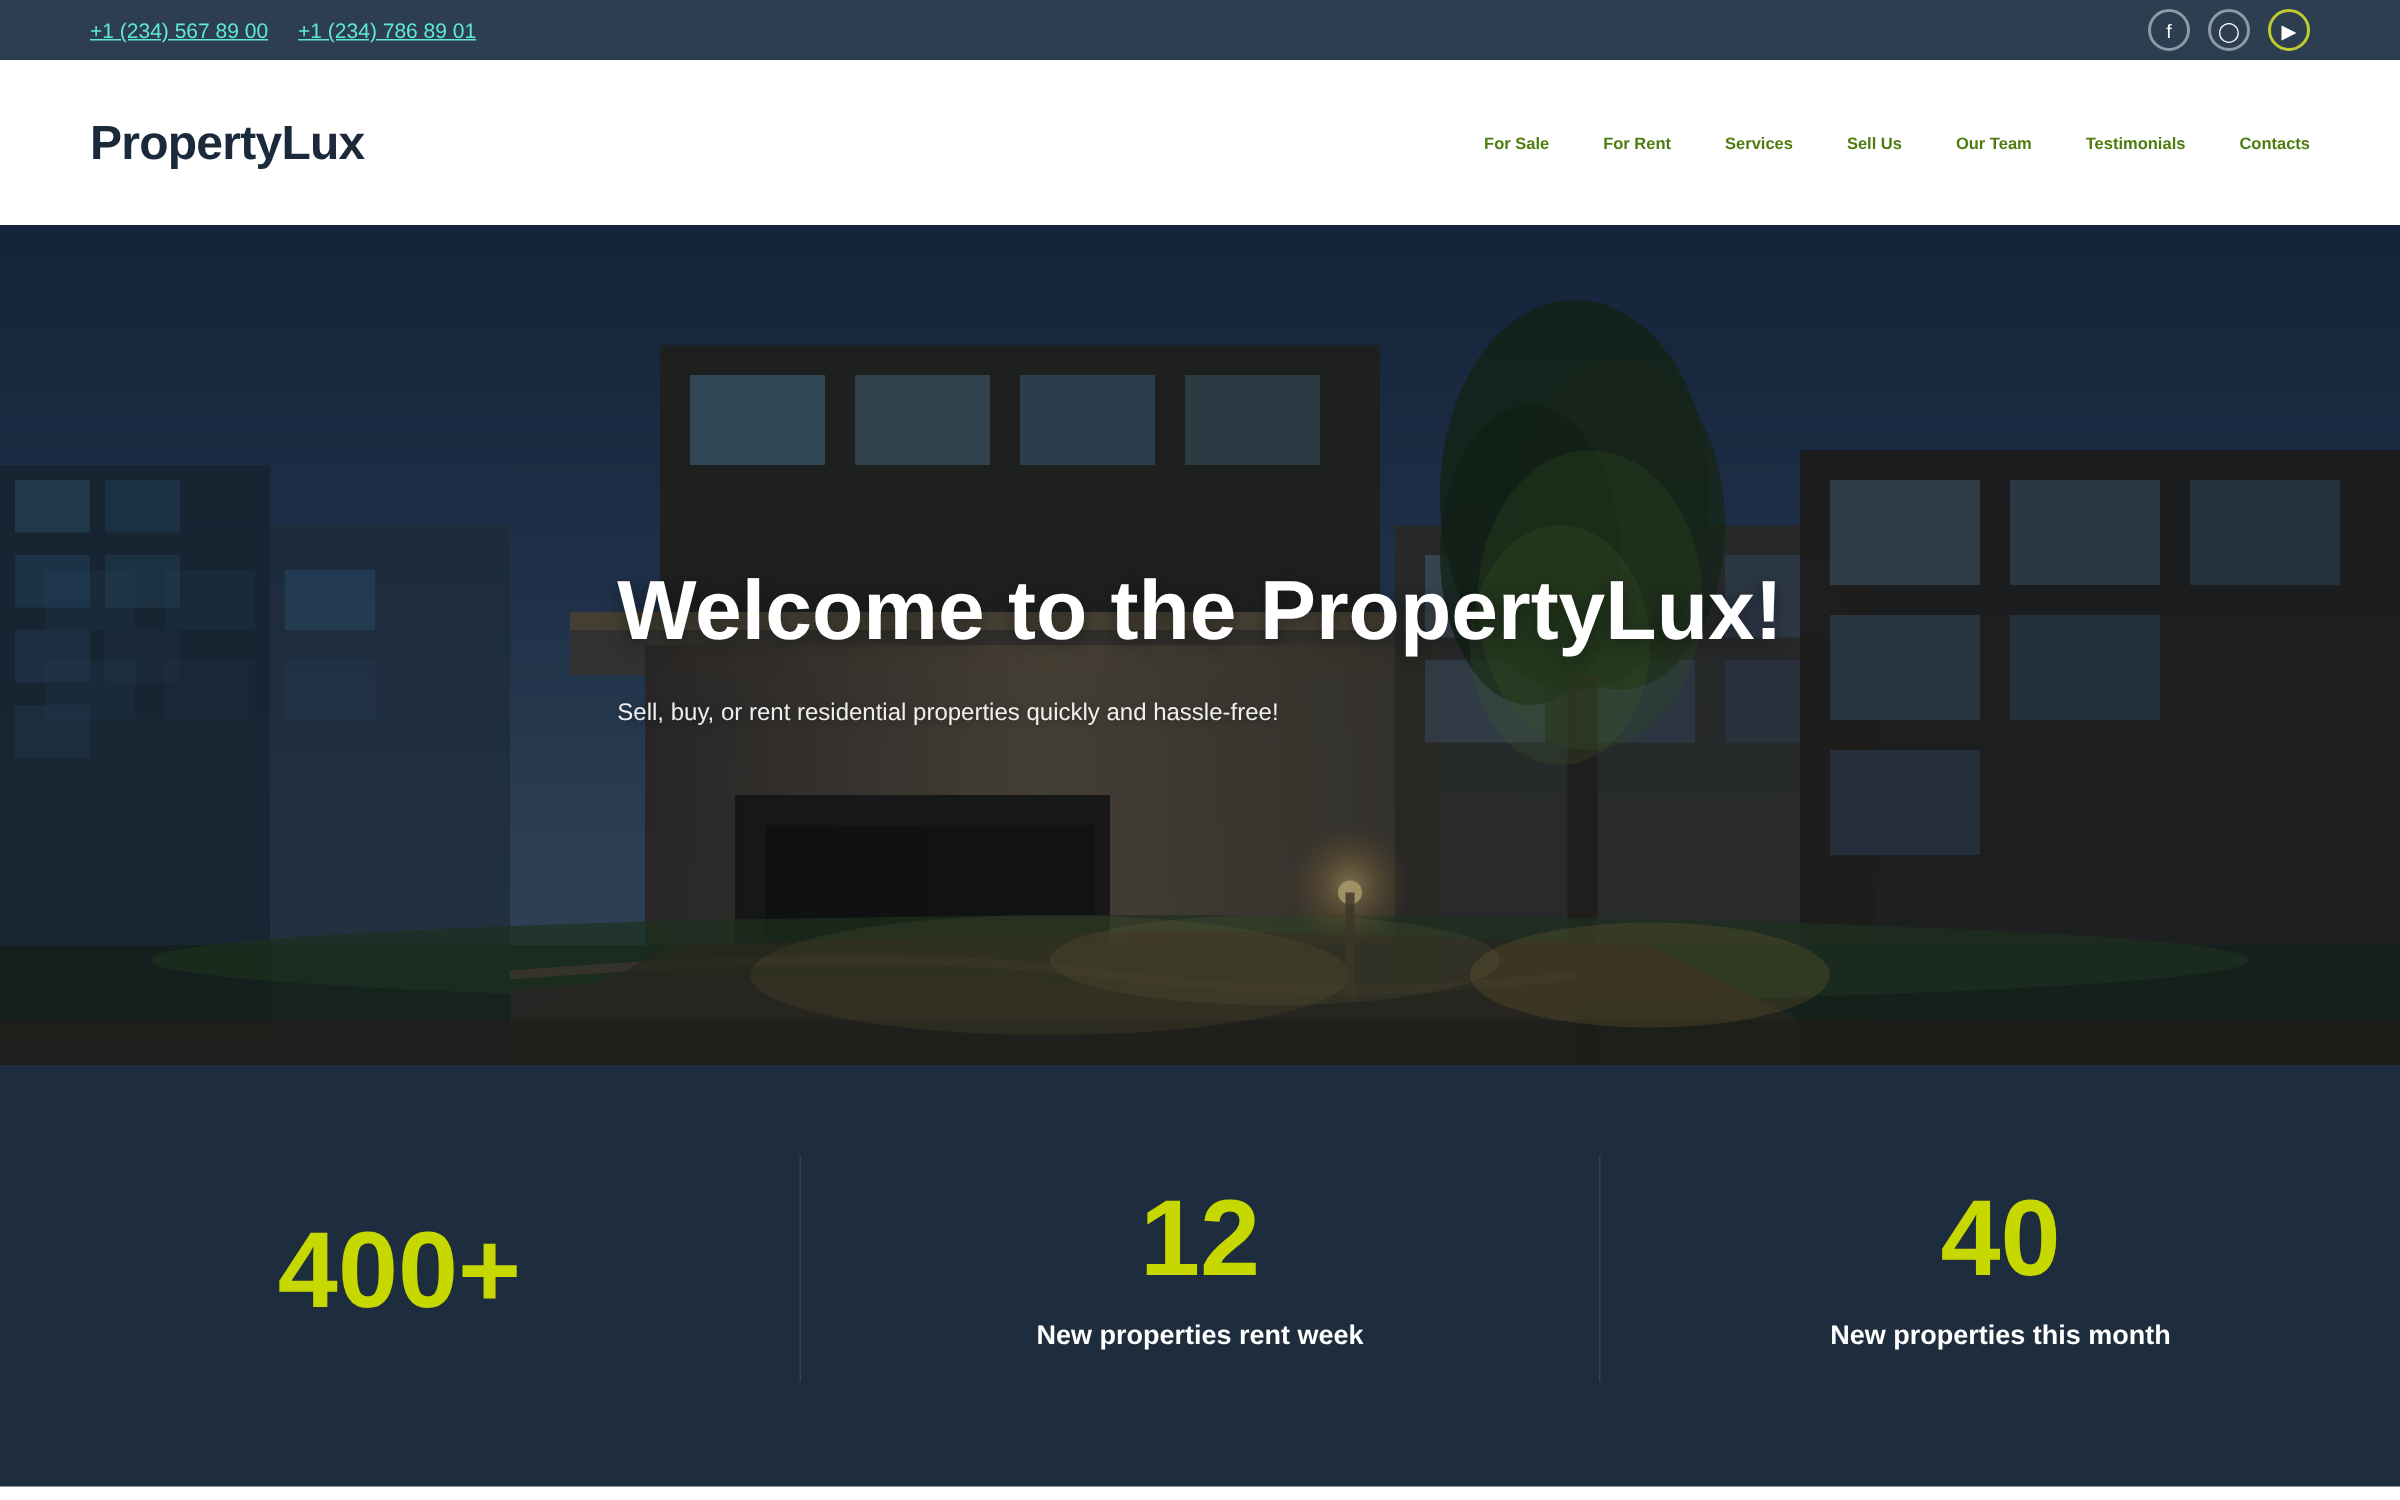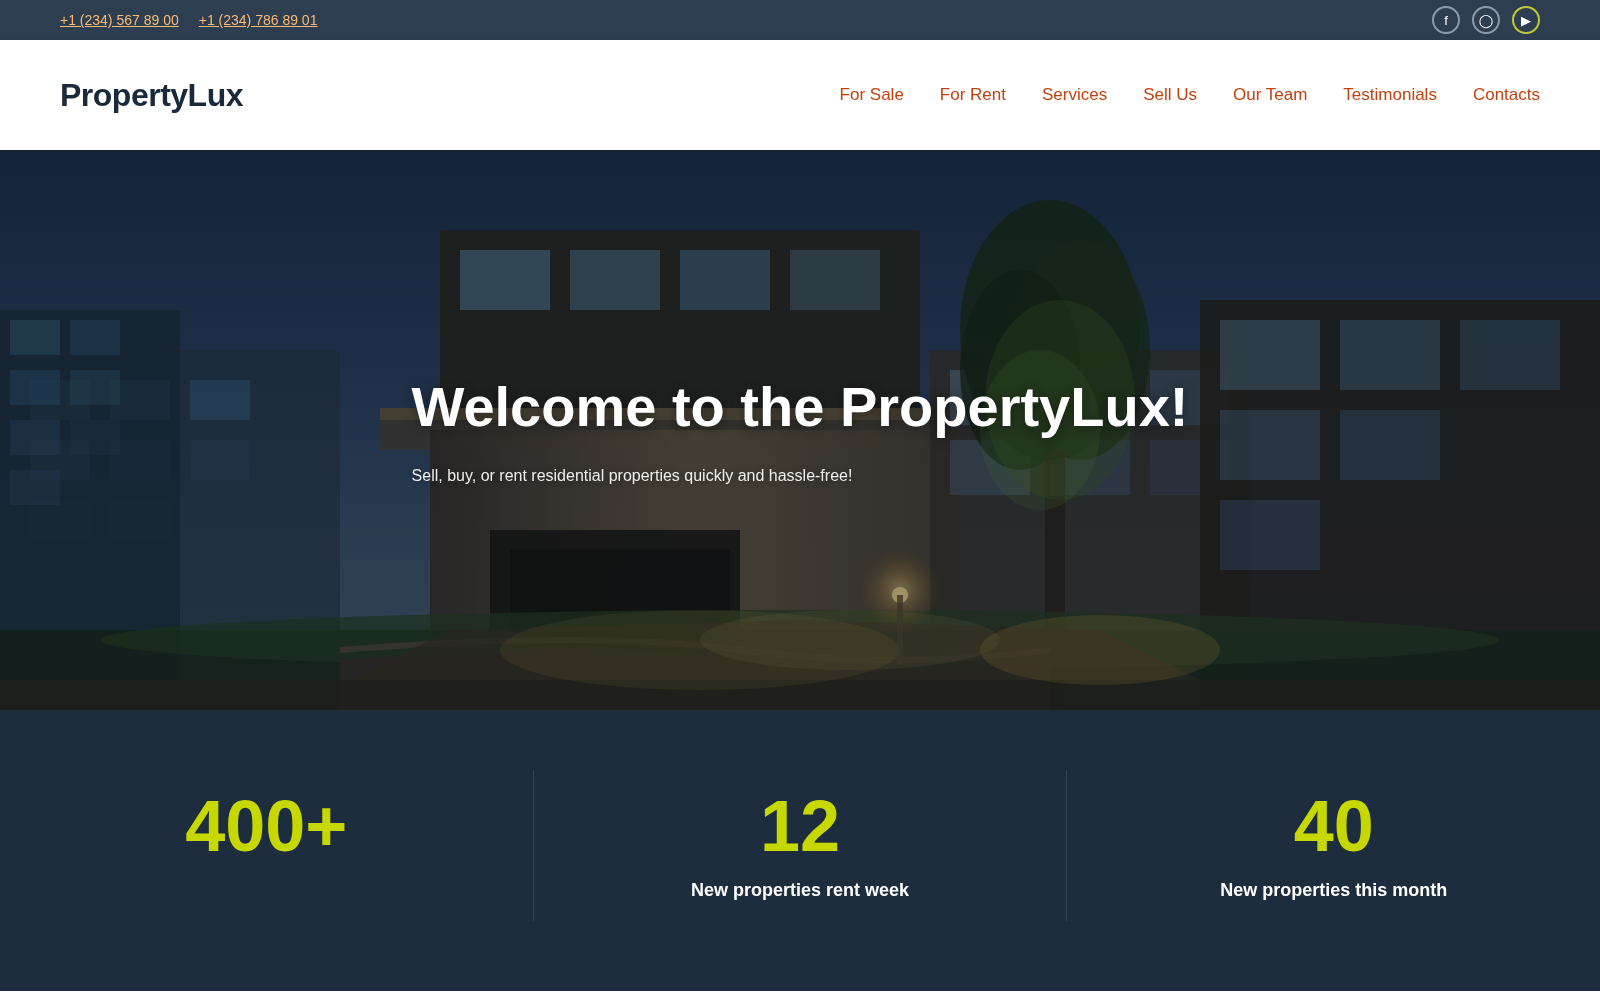--- a/index.html
+++ b/index.html
@@ -13,21 +13,21 @@
       align-items: center;
       justify-content: space-between;
       padding: 0 60px;
       height: 40px;
     }
     .top-bar-phones {
       display: flex;
       gap: 20px;
     }
     .top-bar-phones a {
-      color: #fdba74;
+      color: #5eead4;
       text-decoration: underline;
       font-size: 14px;
     }
     .top-bar-socials {
       display: flex;
       gap: 12px;
       align-items: center;
     }
     .social-icon {
       width: 28px;
@@ -61,23 +61,23 @@
       color: #1a2a3a;
       letter-spacing: -0.5px;
     }
     .nav-links {
       display: flex;
       gap: 36px;
       list-style: none;
     }
     .nav-links li a {
       text-decoration: none;
-      color: #c2410c;
-      font-size: 17px;
-      font-weight: 400;
+      color: #4d7c0f;
+      font-size: 11px;
+      font-weight: 700;
     }
 
     
     .hero {
       position: relative;
       width: 100%;
       height: 560px;
       overflow: hidden;
       display: flex;
       align-items: center;
@@ -127,21 +127,21 @@
       font-size: 16px;
       font-weight: 400;
       color: rgba(255,255,255,0.92);
       text-shadow: 0 1px 6px rgba(0,0,0,0.3);
     }
 
     
     .stats {
       background: #1e2d3d;
       display: flex;
-      align-items: flex-start;
+      align-items: flex-end;
       justify-content: center;
       gap: 0;
       padding: 60px 0 70px;
     }
     .stat-item {
       flex: 1;
       text-align: center;
       padding: 20px 60px;
     }
     .stat-item + .stat-item {

